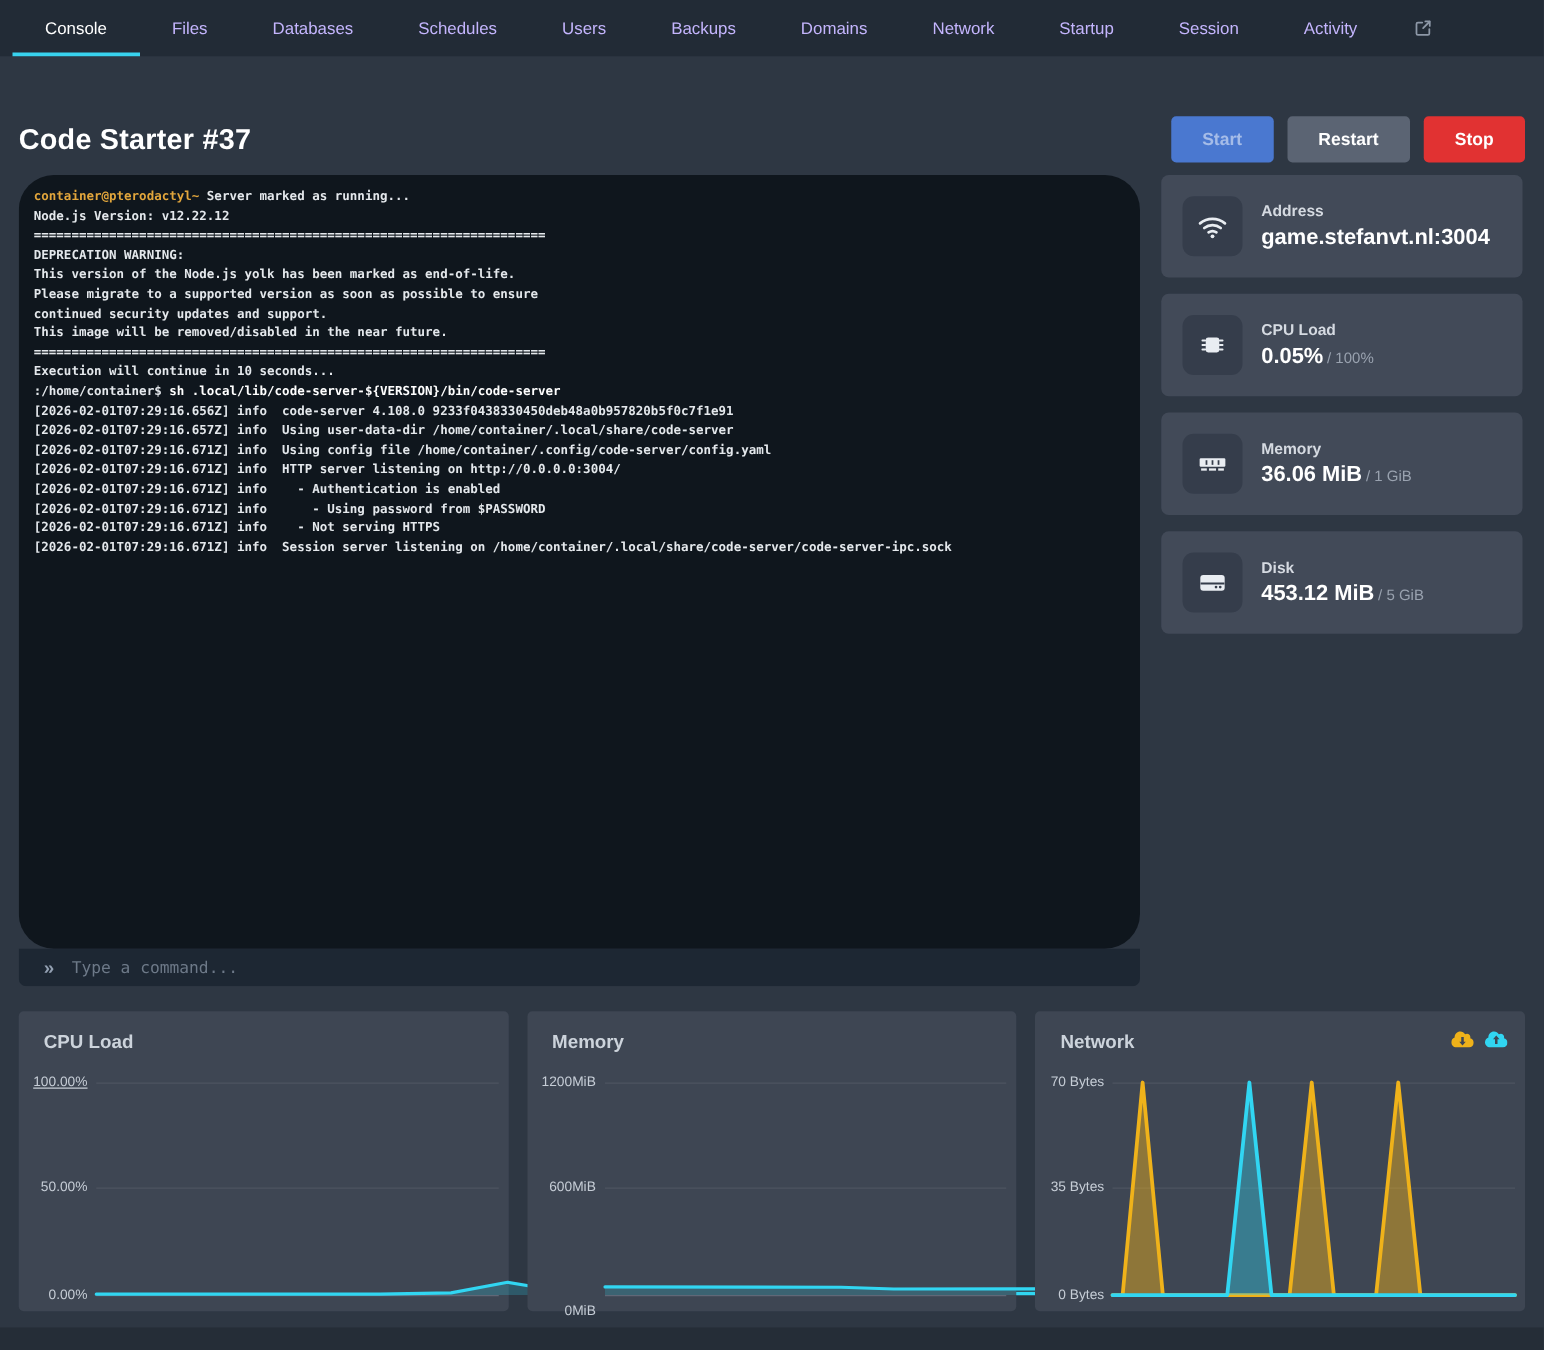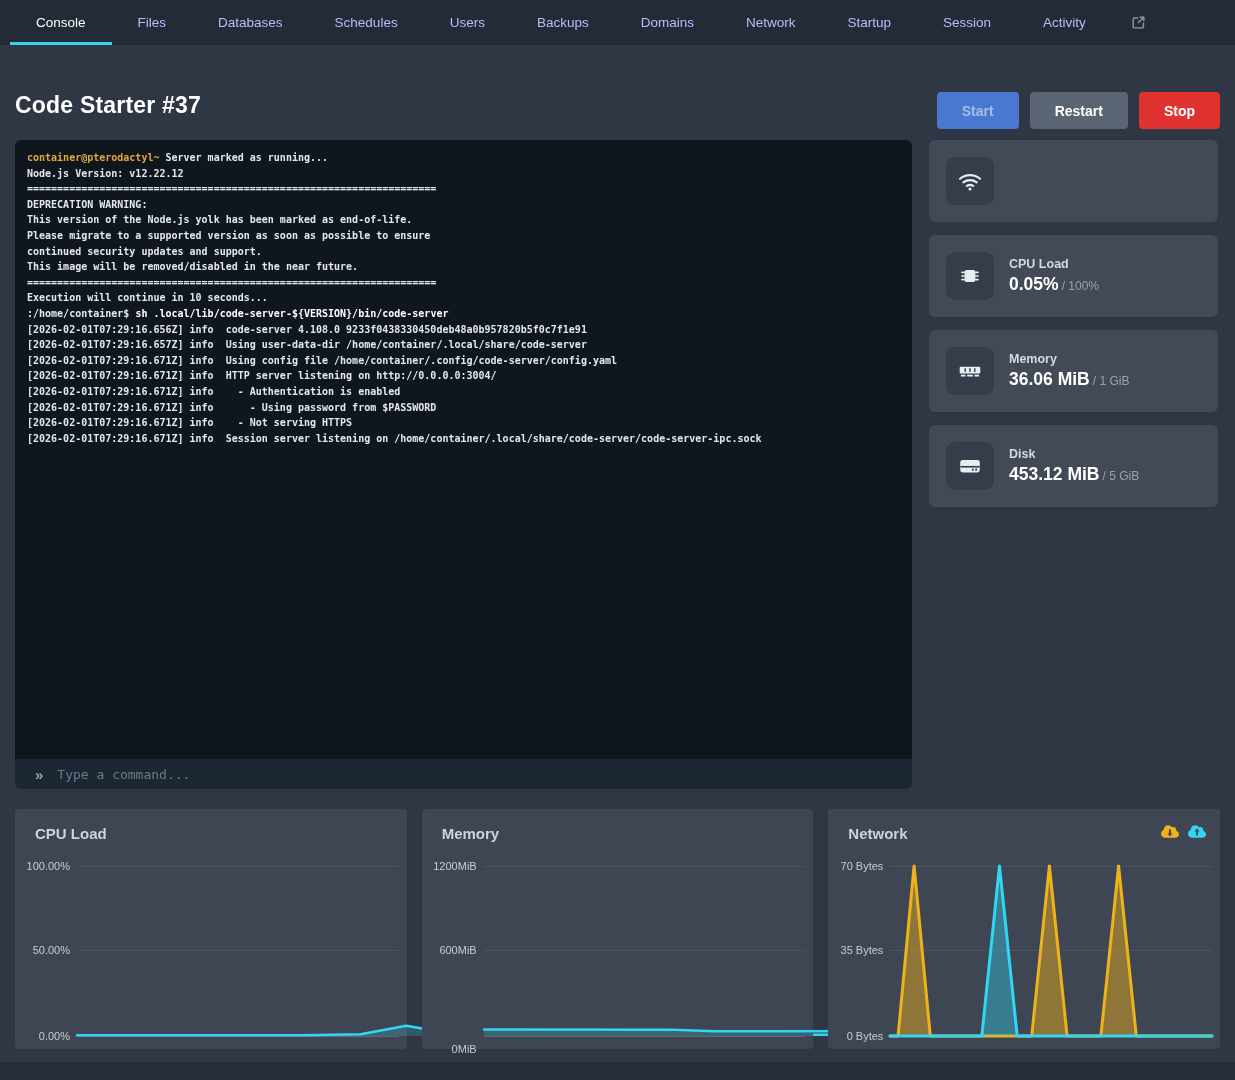--- a/index.html
+++ b/index.html
@@ -12,37 +12,37 @@
   .navbar { height:45px; background:#222b36; display:flex; align-items:stretch; padding-left:10px;text-align:center; }
   .nav-tab {
     padding:3px 26px 0 26px; display:flex; align-items:center; font-size:13.5px;
     color:#c4b5fd; cursor:pointer; border-bottom:3px solid transparent; white-space:nowrap;
   }
   .nav-tab.active { color:#ffffff; border-bottom-color:#38d2ee; }
   .nav-ext { display:flex; align-items:center; padding:0 18px; cursor:pointer; }
   .nav-ext svg { width:17px; height:17px; }
   
   .content { padding:0 15px; }
-  .header-row { display:flex; justify-content:space-between; margin-top:47px; height:38px; margin-bottom:10px; }
+  .header-row { display:flex; justify-content:space-between; align-items:center; margin-top:47px; height:38px; margin-bottom:10px; }
   h1.page-title { margin:0; font-size:23px; font-weight:700; color:#ffffff; letter-spacing:.2px; }
   .power-buttons { display:flex; }
   .btn {
     height:37px; border:none; border-radius:4px; font-size:14px; font-weight:700;
     color:#fff; padding:0 25px; margin-left:11px; cursor:pointer; font-family:inherit;
   }
   .btn-start { background:#4a78d0; color:rgba(255,255,255,.5); }
   .btn-restart { background:#5b6473; }
   .btn-stop { background:#e13232; }
   
   .main-grid { display:flex; gap:17px; }
   .console-wrap { width:897px; border-radius:6px; overflow:hidden; display:flex; flex-direction:column; flex:none; }
   .console-log {
     background:#0f161d; height:619px; padding:10px 12px; overflow:hidden;
     font-family:"DejaVu Sans Mono", monospace; font-size:10px; font-weight:600;
-    line-height:15.6px; color:#e4e8ec; white-space:pre;
+    line-height:15.6px; color:#e4e8ec; white-space:pre;border-radius:28px;
   }
   .console-log .y { color:#e2a63c; font-weight:700; }
   .console-log .b { color:#ffffff; font-weight:700; }
   .console-input-bar { background:#1d2733; height:30px; display:flex; align-items:center; padding:0 12px; }
   .chev { color:#93a0b2; font-size:15px; font-weight:700; margin:0 12px 0 8px; }
   .console-input-bar input {
     background:transparent; border:none; outline:none; flex:1; color:#cfd6df;
     font-family:"DejaVu Sans Mono", monospace; font-size:13px;
   }
   .console-input-bar input::placeholder { color:#6d7988; opacity:1; }
@@ -115,20 +115,24 @@
     <div class="stats-col" id="stats-col">
         <div class="stat-card">
           <span class="stat-icon">
             <svg viewBox="0 0 24 24" fill="none" stroke="#e9edf2" stroke-width="2" stroke-linecap="round">
               <path d="M2.8 9.9a14.5 14.5 0 0 1 18.4 0"></path>
               <path d="M5.9 13.3a10 10 0 0 1 12.2 0"></path>
               <path d="M9.1 16.5a5.3 5.3 0 0 1 5.8 0"></path>
               <circle cx="12" cy="19.4" r="1.4" fill="#e9edf2" stroke="none"></circle>
             </svg>
           </span>
+          <div class="stat-text">
+            <div class="stat-label">Address</div>
+            <div class="stat-value"><span>game.stefanvt.nl:3004</span></div>
+          </div>
         </div>
         <div class="stat-card">
           <span class="stat-icon">
             <svg viewBox="0 0 24 24">
               <rect x="7" y="6.5" width="10" height="11" rx="1.8" fill="#e9edf2"></rect>
               <g stroke="#e9edf2" stroke-width="1.5" stroke-linecap="round">
                 <path d="M4.6 8.7h2M4.6 12h2M4.6 15.3h2M17.4 8.7h2M17.4 12h2M17.4 15.3h2"></path>
               </g>
             </svg>
           </span>
@@ -167,21 +171,21 @@
             <div class="stat-label">Disk</div>
             <div class="stat-value"><span>453.12 MiB</span><span class="stat-limit">/ 5 GiB</span></div>
           </div>
         </div>
       </div>
   </div>
 
   <div class="charts-row" id="charts-row">
       <div class="chart-card">
         <div class="chart-title">CPU Load</div>
-        <div class="ylabel" style="top: 57px;">100.00%</div>
+        <div class="ylabel" style="top: 57px; text-decoration: underline;">100.00%</div>
         <div class="gridline" style="top: 57px;"></div>
         <div class="ylabel" style="top: 141px;">50.00%</div>
         <div class="gridline" style="top: 141px;"></div>
         <div class="ylabel" style="top: 227px;">0.00%</div>
         <div class="gridline base" style="top: 227px;"></div>
         <div class="plot">
           <svg width="1135" height="170">
             <polygon points="0.0,169.3 227.0,169.3 283.8,168.3 329.1,159.8 374.6,167.4 431.3,168.8 1135.0,169.0 1135,170 0,170" fill="#31d6f2" fill-opacity="0.22"></polygon>
             <polyline points="0.0,169.3 227.0,169.3 283.8,168.3 329.1,159.8 374.6,167.4 431.3,168.8 1135.0,169.0" fill="none" stroke="#31d6f2" stroke-width="2.5" stroke-linejoin="round" stroke-linecap="round"></polyline>
           </svg>

